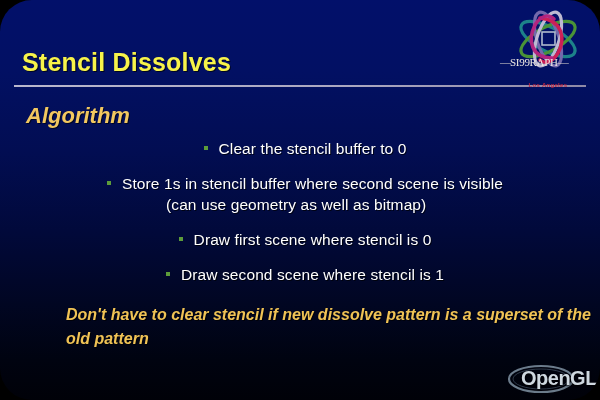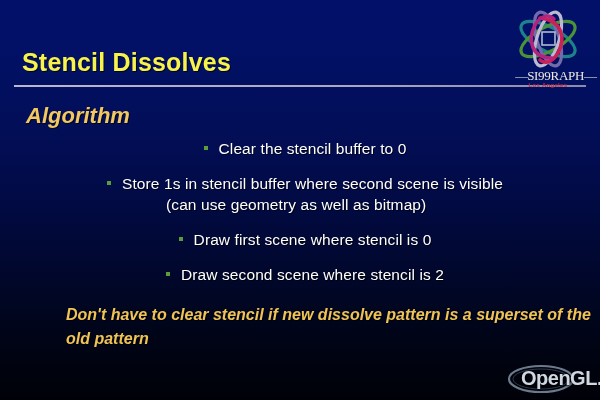--- a/index.html
+++ b/index.html
@@ -14,20 +14,21 @@
     overflow: hidden;
     background: linear-gradient(to bottom,
         #02106a 0%,
         #021063 18%,
         #020d52 38%,
         #01093a 58%,
         #010622 76%,
         #000310 90%,
         #000108 100%);
     font-family: "Liberation Sans", sans-serif;
+    border-radius: 32px;
     -webkit-font-smoothing: antialiased;
   }
 
   
   #title {
     position: absolute;
     left: 22px;
     top: 48px;
     font-size: 25px;
     font-weight: bold;
@@ -119,25 +120,25 @@
   #siggraph-rings {
     position: absolute;
     left: 0;
     top: 0;
     width: 96px;
     height: 62px;
   }
   #siggraph-wordmark {
     position: absolute;
     left: 0;
-    top: 60px;
-    width: 96px;
-    text-align: right;
+    top: 48px;
+    width: 96px;
+    text-align: left;
     font-family: "Liberation Serif", serif;
-    font-size: 13px;
+    font-size: 11px;
     color: #efe9e2;
     letter-spacing: -0.3px;
     white-space: nowrap;
   }
   #siggraph-wordmark .dash {
     color: #d8d2cb;
     letter-spacing: -1px;
   }
   #siggraph-city {
     position: absolute;
@@ -215,21 +216,21 @@
       <span class="bullet-text">
         <span>Draw first scene where stencil is 0</span>
       </span>
     </div>
 
     <div class="bullet-row">
       <span class="bullet-marker">
           <span class="bullet-dot"></span>
         </span>
       <span class="bullet-text">
-        <span>Draw second scene where stencil is 2</span>
+        <span>Draw second scene where stencil is 1</span>
       </span>
     </div>
 
   </div>
 
   <div id="closing-note">Don't have to clear stencil if new dissolve pattern is a superset of the old pattern</div>
 
   <div id="siggraph-logo">
     <svg id="siggraph-rings" viewBox="0 0 96 62">
       <g fill="none" stroke-width="3.2" opacity="0.95">

